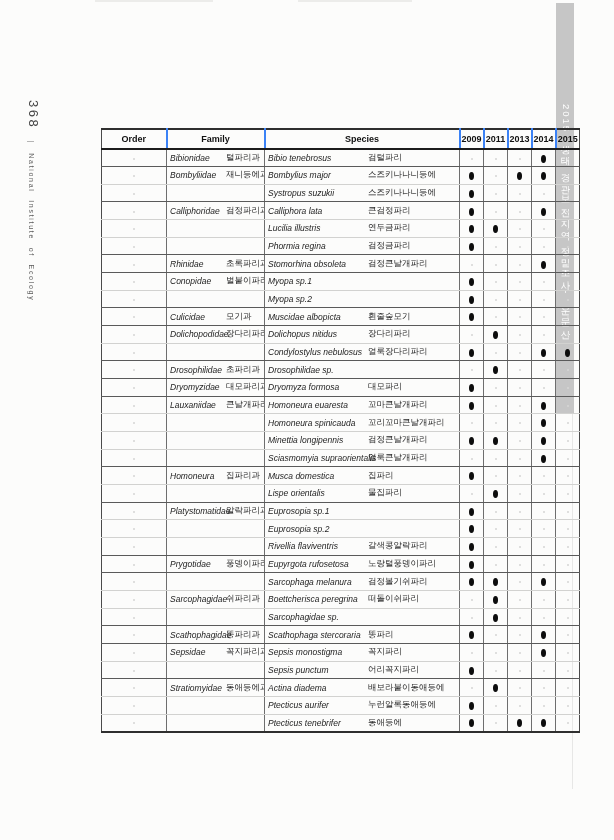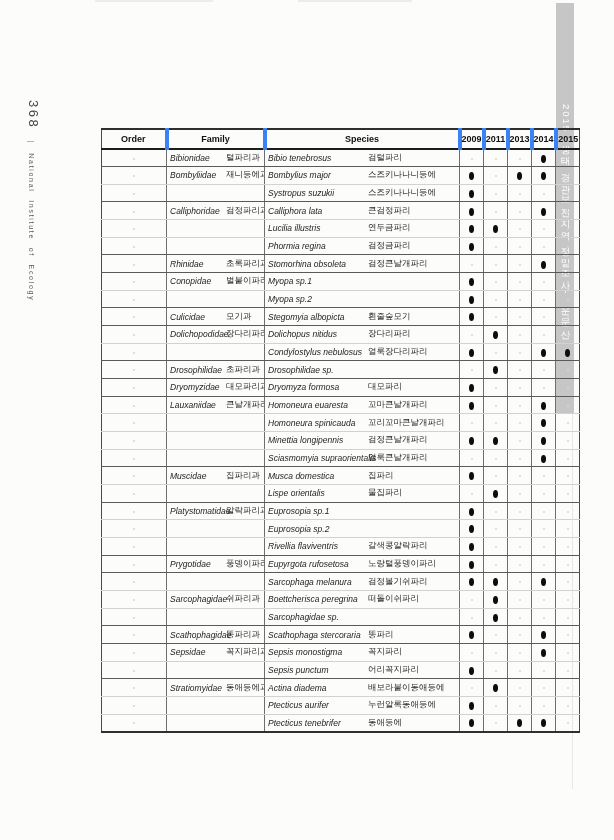--- a/index.html
+++ b/index.html
@@ -43,21 +43,21 @@
     border-top:2px solid #2f2f2f; border-bottom:2px solid #2f2f2f;
     border-left:1px solid #4a4a4a; border-right:1px solid #4a4a4a;
   }
   col.c-order   { width:65px; }
   col.c-family  { width:98px; }
   col.c-species { width:195px; }
   col.c-year    { width:24px; }
 
   thead th {
     height:20px; font-size:9px; font-weight:bold; color:#111;
-    border-bottom:2px solid #1c1c1c; border-left:4px solid #3b82f6;
+    border-bottom:2px solid #1c1c1c; border-left:2px solid #3b82f6;
     text-align:center; vertical-align:middle;
   }
   thead th:first-child { border-left:none; }
 
   tbody td {
     height:17.67px; font-size:8.5px; color:#1d1d1d;
     border-left:1px solid #6e6e6e; border-bottom:1px solid #d2d2d0;
     vertical-align:middle; overflow:hidden; white-space:nowrap;
   }
   tbody td:first-child { border-left:none; }
@@ -307,21 +307,21 @@
           <tr class="group-end">
             <td class="cell-order"><span class="empty-dot"></span></td>
             <td class="cell-family">
               <div class="pair">
                 <span class="lat">Culicidae</span>
                 <span class="kr">모기과</span>
               </div>
             </td>
             <td class="cell-species">
               <div class="pair">
-                <span class="lat">Stegomyia albopicta</span>
+                <span class="lat">Muscidae albopicta</span>
                 <span class="kr">흰줄숲모기</span>
               </div>
             </td>
             <td class="cell-year"><span class="dot"></span></td>
             <td class="cell-year"><span class="empty-dot"></span></td>
             <td class="cell-year"><span class="empty-dot"></span></td>
             <td class="cell-year"><span class="empty-dot"></span></td>
             <td class="cell-year"><span class="empty-dot"></span></td>
           </tr>
           <tr>
@@ -481,21 +481,21 @@
             <td class="cell-year"><span class="empty-dot"></span></td>
             <td class="cell-year"><span class="empty-dot"></span></td>
             <td class="cell-year"><span class="empty-dot"></span></td>
             <td class="cell-year"><span class="dot"></span></td>
             <td class="cell-year"><span class="empty-dot"></span></td>
           </tr>
           <tr>
             <td class="cell-order"><span class="empty-dot"></span></td>
             <td class="cell-family">
               <div class="pair">
-                <span class="lat">Muscidae</span>
+                <span class="lat">Homoneura</span>
                 <span class="kr">집파리과</span>
               </div>
             </td>
             <td class="cell-species">
               <div class="pair">
                 <span class="lat">Musca domestica</span>
                 <span class="kr">집파리</span>
               </div>
             </td>
             <td class="cell-year"><span class="dot"></span></td>

